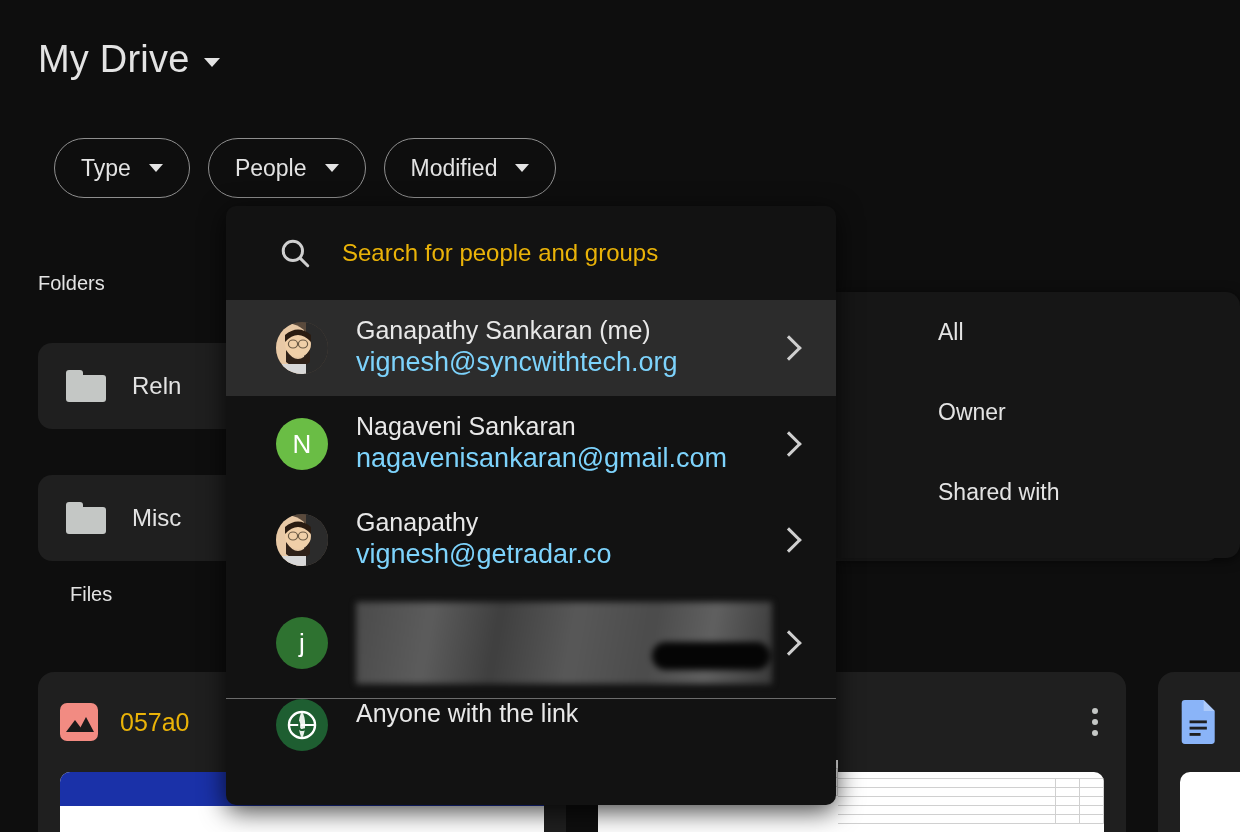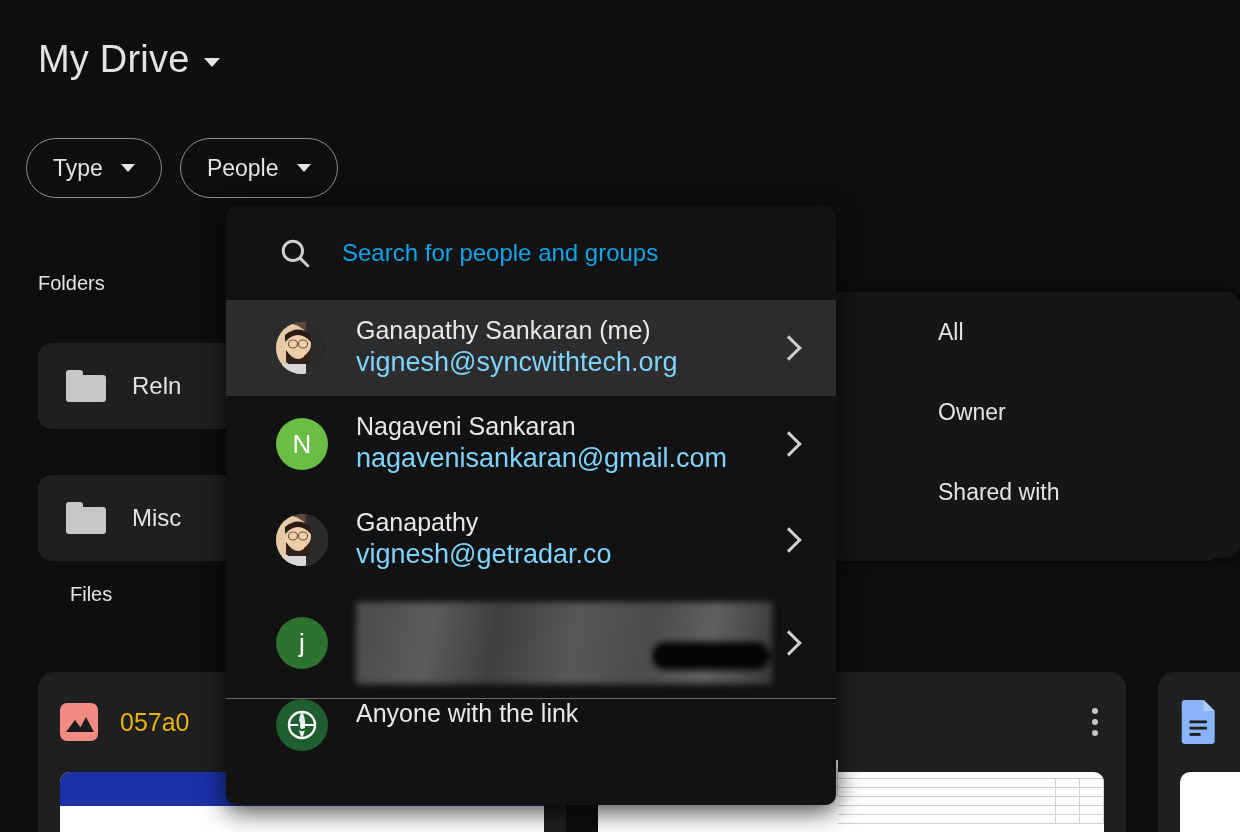--- a/index.html
+++ b/index.html
@@ -20,21 +20,21 @@
     letter-spacing: 0.2px;
     display: flex; align-items: center; gap: 14px;
   }
   .title-caret {
     width: 0; height: 0; margin-top: 6px;
     border-left: 8px solid transparent;
     border-right: 8px solid transparent;
     border-top: 9px solid #e3e3e3;
   }
 
-  .chips { position: absolute; left: 26px; top: 138px; display: flex; gap: 18px; }
+  .chips { position: absolute; left: 54px; top: 138px; display: flex; gap: 18px; }
   .chip {
     height: 60px; border: 1px solid #8e8e8e; border-radius: 30px;
     display: flex; align-items: center; gap: 18px;
     padding: 0 26px;
     color: #e3e3e3; font-size: 23px;
     background: transparent;
   }
   .chip .caret {
     width: 0; height: 0;
     border-left: 7px solid transparent;
@@ -129,21 +129,21 @@
   }
 
   
   .people-panel {
     position: absolute; left: 226px; top: 206px; width: 610px; height: 599px;
     background: #121212; border-radius: 10px;
     box-shadow: 0 6px 26px rgba(0,0,0,.75);
     overflow: hidden;
   }
   .search-row { height: 94px; display: flex; align-items: center; padding: 0 0 0 52px; gap: 30px; }
-  .search-text { color: #0ea5e9; font-size: 24px; }
+  .search-text { color: #eab308; font-size: 24px; }
 
   .person-row {
     height: 96px; display: flex; align-items: center; padding: 0 0 0 50px; gap: 28px;
     position: relative;
   }
   .person-row.hl { background: #2c2c2c; }
   .avatar { width: 52px; height: 52px; border-radius: 50%; flex: 0 0 auto; overflow: hidden;
             display: flex; align-items: center; justify-content: center;
             font-size: 26px; color: #fff; }
   .avatar.ph { background: #3a3a3a; }
@@ -183,20 +183,24 @@
       <span class="title-caret"></span>
     </div>
 
     <div class="chips">
       <div class="chip">
         <span>Type</span>
         <span class="caret"></span>
       </div>
       <div class="chip">
         <span>People</span>
+        <span class="caret"></span>
+      </div>
+      <div class="chip">
+        <span>Modified</span>
         <span class="caret"></span>
       </div>
     </div>
 
     <div class="section-label section-folders">Folders</div>
 
     <div class="folder-card f1">
       <span class="folder-glyph"></span>
       <span class="fname">Reln</span>
     </div>

